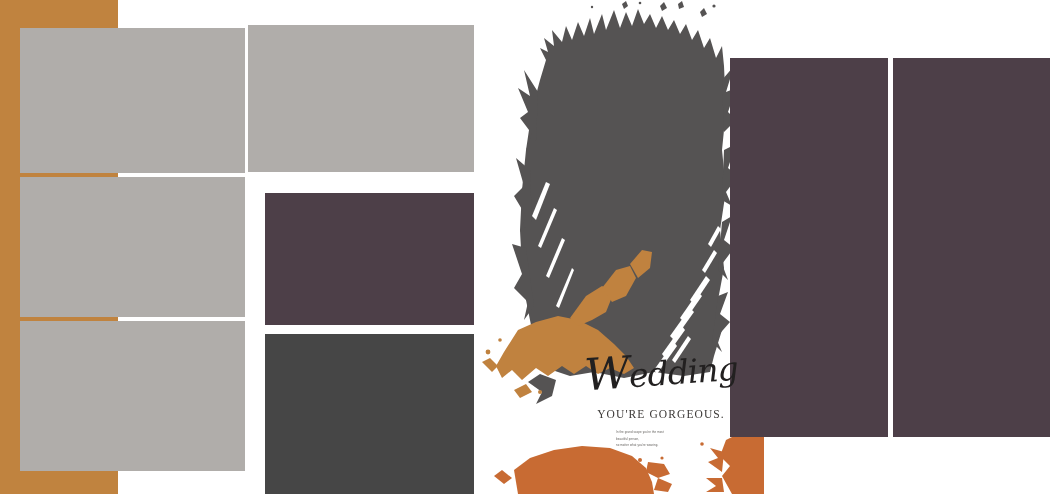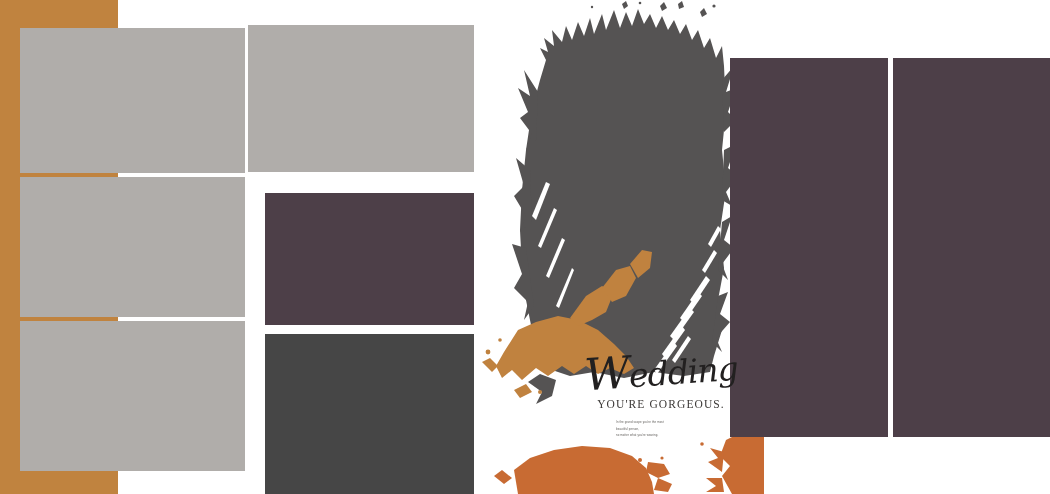--- a/index.html
+++ b/index.html
@@ -73,21 +73,21 @@
     color: #222020;
     letter-spacing: -1px;
     transform: rotate(-4deg);
     white-space: nowrap;
   }
   .script-title .cap {
     font-size: 44px;
     line-height: 0.8;
   }
   .sub-title {
-    margin-top: 9px;
+    margin-top: 19px;
     font-family: "Liberation Serif", serif;
     font-size: 11.5px;
     letter-spacing: 1.1px;
     color: #3b3836;
     white-space: nowrap;
   }
   .body-copy {
     margin-top: 9px;
     margin-left: 38px;
     text-align: left;

